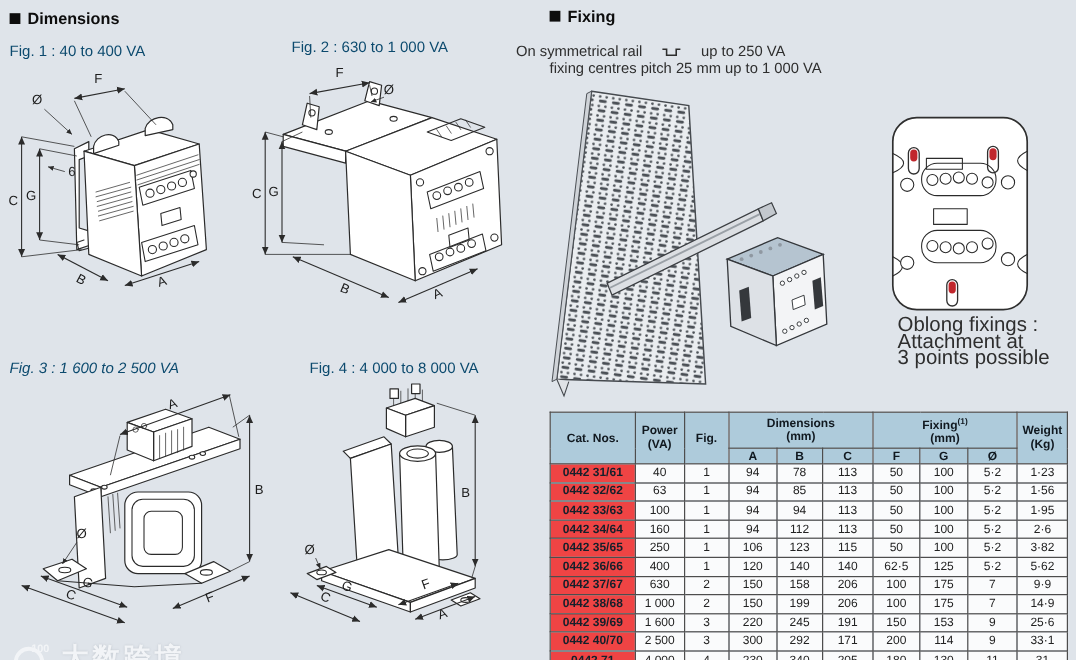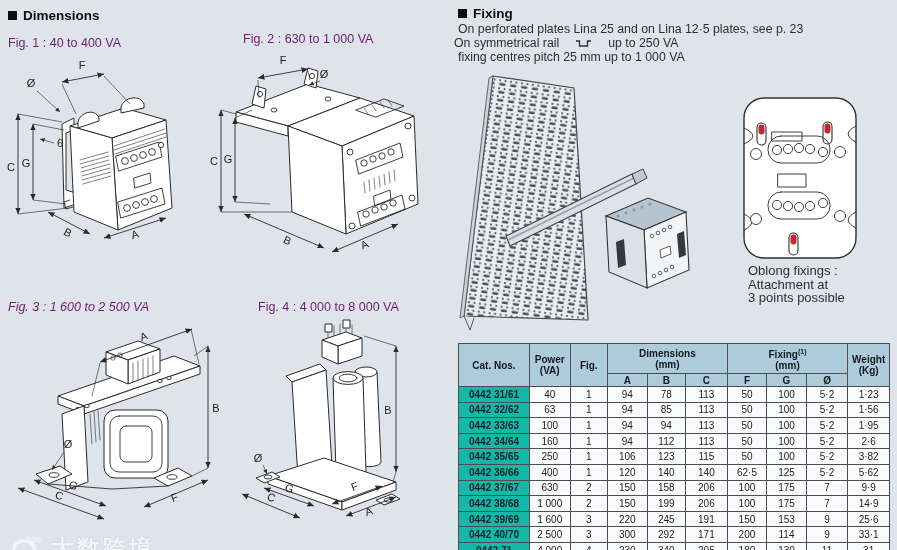--- a/index.html
+++ b/index.html
@@ -4,41 +4,41 @@
 <style>
   html,body{margin:0;padding:0;background:#ffffff;}
   .page{
     position:relative;width:897px;height:550px;overflow:hidden;
     background:#dfe4ea;
     font-family:"Liberation Sans",sans-serif;color:#2b2b2b;
   }
   .abs{position:absolute;}
   .sec-header{display:flex;align-items:center;gap:6px;font-size:13.5px;font-weight:bold;color:#0d0d0d;}
   .bullet{width:9px;height:9px;background:#0d0d0d;display:inline-block;flex:0 0 auto;}
-  .fig-cap{font-size:12.5px;color:#701a75;}
+  .fig-cap{font-size:12.5px;color:#0c4a6e;}
   .fix-line{font-size:12.3px;color:#2e2e2e;line-height:14px;white-space:nowrap;display:flex;align-items:center;gap:5px;}
-  .oblong-cap{font-size:13px;line-height:13.5px;color:#2e2e2e;}
+  .oblong-cap{font-size:17px;line-height:13.5px;color:#2e2e2e;}
 
   
   .out{fill:#ffffff;stroke:#2b2b2b;stroke-width:1;stroke-linejoin:round;}
   .nf{fill:none;stroke:#2b2b2b;stroke-width:0.9;stroke-linejoin:round;stroke-linecap:round;}
   .thin{fill:none;stroke:#2b2b2b;stroke-width:0.6;stroke-linecap:round;}
   .dim{stroke:#2b2b2b;stroke-width:0.9;fill:none;}
   .ext{stroke:#2b2b2b;stroke-width:0.65;fill:none;}
   .hole{fill:#ffffff;stroke:#2b2b2b;stroke-width:0.9;}
   text.dl{font-family:"Liberation Sans",sans-serif;font-size:11px;fill:#1c1c1c;}
 
   
   table.fix{border-collapse:collapse;table-layout:fixed;width:432px;font-size:10px;}
   table.fix th,table.fix td{border:1px solid #4d4d4d;text-align:center;padding:0;line-height:11px;overflow:hidden;}
   table.fix thead th{background:#aecbdb;color:#10181f;font-weight:bold;}
   table.fix thead tr.hr1 th{height:29px;}
   table.fix thead tr.hr2 th{height:12px;}
   table.fix td{background:#fafbfc;height:14.6px;color:#222;}
-  table.fix td.cat{background:#14b8a6;font-weight:bold;color:#14202b;}
+  table.fix td.cat{background:#ef4444;font-weight:bold;color:#14202b;}
   table.fix sup{font-size:7px;vertical-align:super;}
 
   .watermark{display:flex;align-items:center;gap:7px;opacity:0.62;}
   .watermark .wm-text{font-size:23px;font-weight:bold;letter-spacing:3px;color:#ffffff;text-shadow:0 0 2px rgba(120,130,140,.55);}
 </style>
 </head>
 <body>
 
 <svg width="0" height="0" style="position:absolute" aria-hidden="true">
   <defs>
@@ -290,22 +290,21 @@
     <line class="dim" x1="102" y1="188" x2="152" y2="170" marker-start="url(#arr)" marker-end="url(#arr)"></line>
     <text class="dl" x="126" y="174" text-anchor="middle" transform="rotate(-20 126 174)">F</text>
     <line class="dim" x1="116" y1="200" x2="166" y2="181" marker-start="url(#arr)" marker-end="url(#arr)"></line>
     <text class="dl" x="140" y="199" text-anchor="middle" transform="rotate(-20 140 199)">A</text>
   </svg>
 
   <div class="abs sec-header" style="left:458px;top:6px;">
     <span class="bullet"></span>
     <span>Fixing</span>
   </div>
-  <div class="abs fix-line" style="left:458px;top:22px;">On perforated plates Lina 25 and on Lina 12·5 plates, see p. 23</div>
-  <div class="abs fix-line" style="left:454px;top:36px;gap:16px;">
+  <div class="abs fix-line" style="left:430px;top:36px;gap:16px;">
     <span>On symmetrical rail</span>
     <svg width="17" height="10" viewBox="0 0 17 10">
       <polyline points="1,3 4.5,3 4.5,8 12.5,8 12.5,3 16,3" fill="none" stroke="#2e2e2e" stroke-width="1.3"></polyline>
     </svg>
     <span>up to 250 VA</span>
   </div>
   <div class="abs fix-line" style="left:458px;top:50px;">fixing centres pitch 25 mm up to 1 000 VA</div>
 
   <svg class="abs" style="left:456px;top:64px;" width="268" height="276" viewBox="0 0 268 276">
     <polygon points="37,12 118,24 132,256 8,252" fill="#eaedf0" stroke="#45494e" stroke-width="1.2"></polygon>

